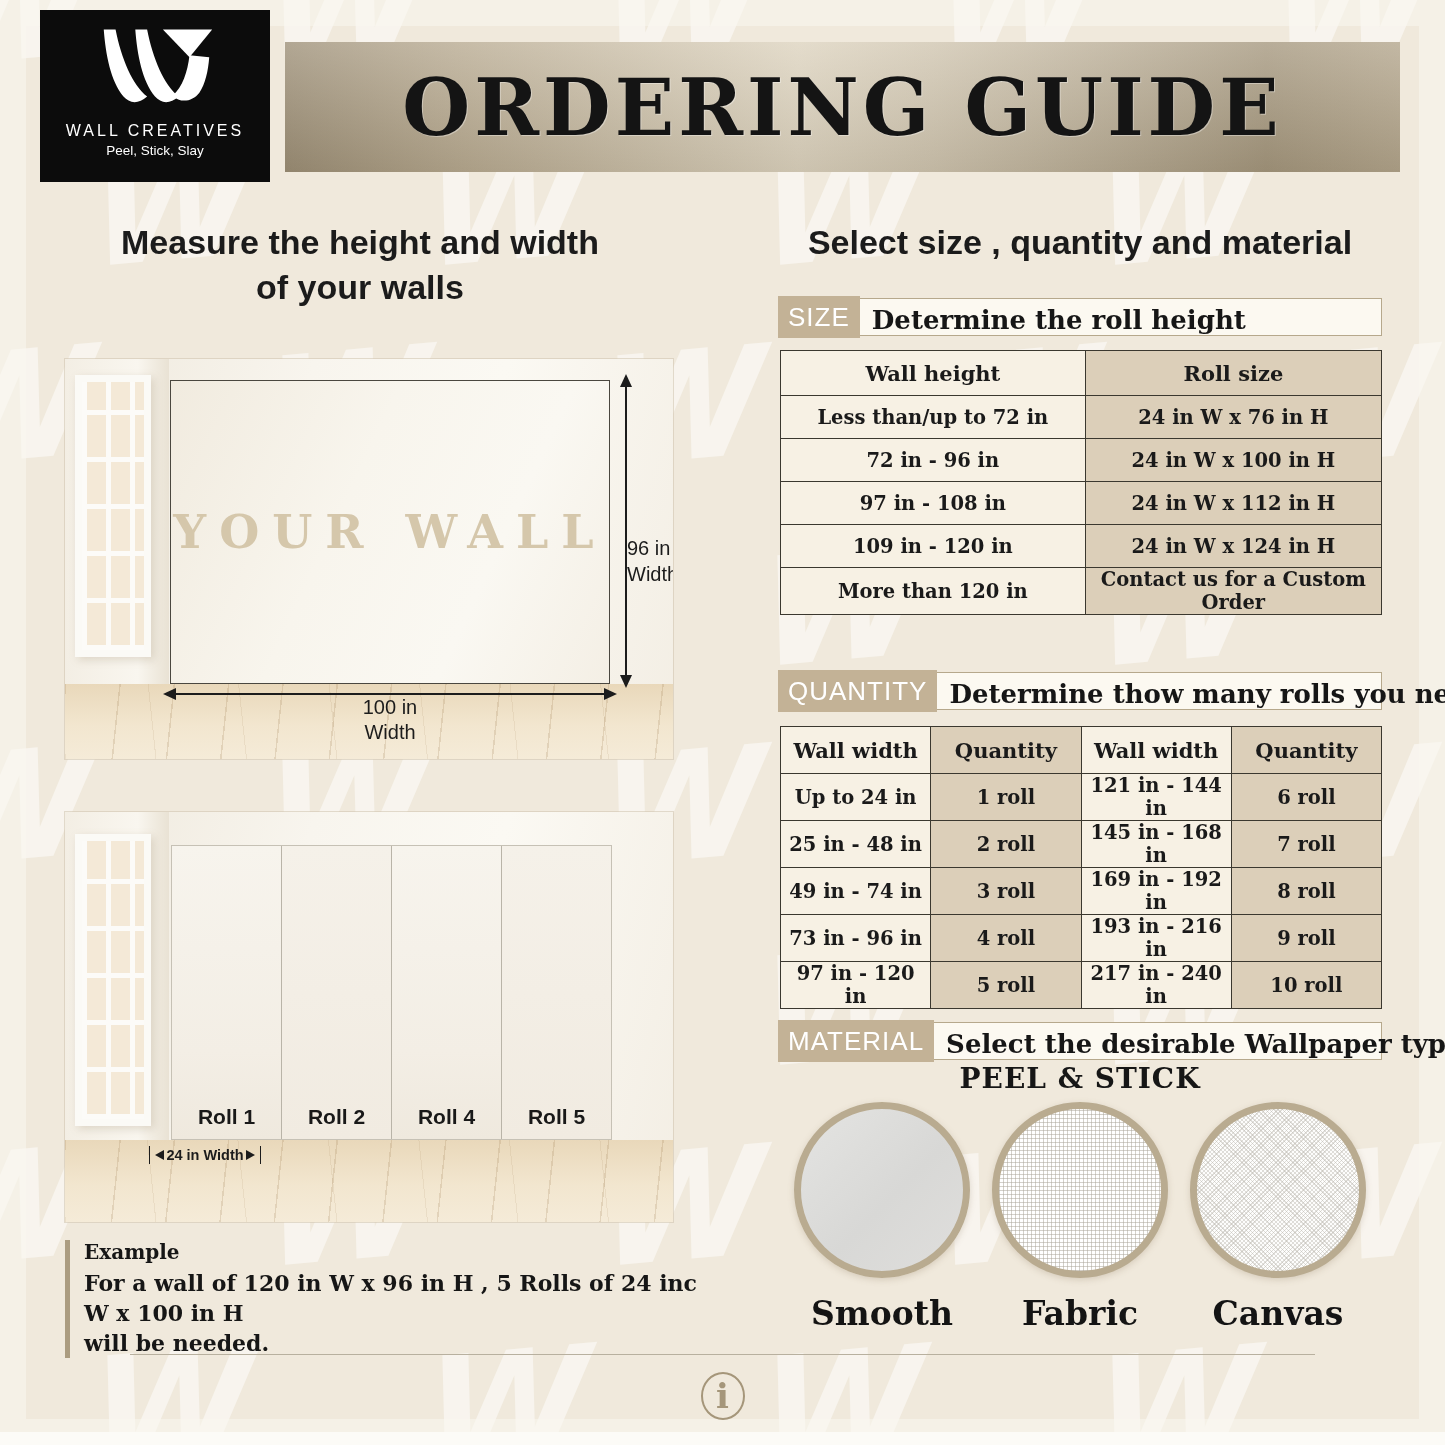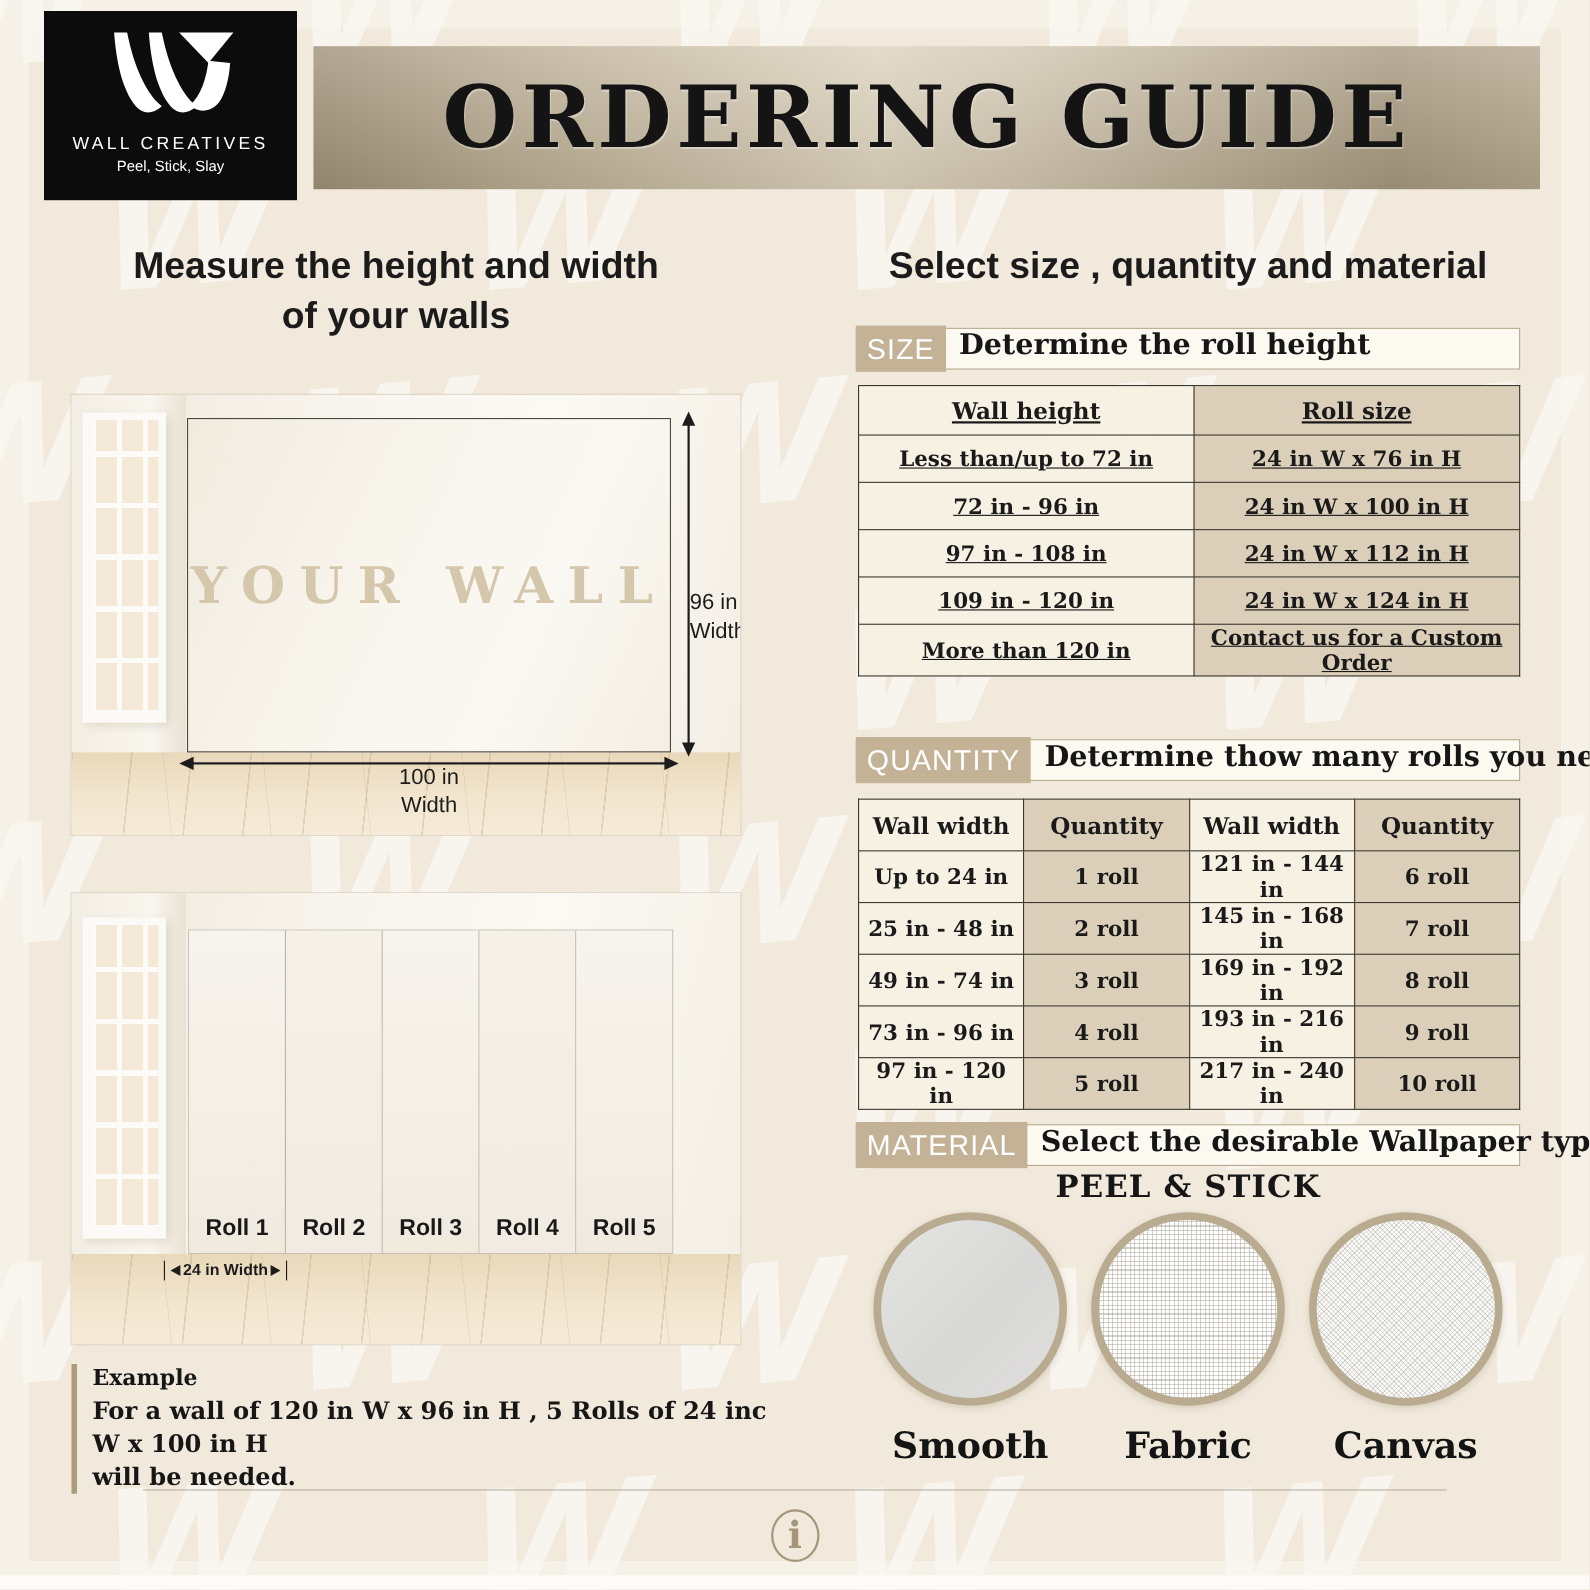--- a/index.html
+++ b/index.html
@@ -86,31 +86,31 @@
   .roll-width::before{content:"";border:5px solid rgba(0,0,0,0);border-right:9px solid #1c1c1c;margin-right:2px;}
   .roll-width::after{content:"";border:5px solid rgba(0,0,0,0);border-left:9px solid #1c1c1c;margin-left:2px;}
 
   
   .example{position:absolute;left:65px;top:1240px;width:650px;border-left:5px solid #ab9c80;padding-left:14px;box-sizing:border-box;}
   .example-title{font:700 20px "DejaVu Serif",serif;margin-bottom:4px;}
   .example-line{font:700 22px "DejaVu Serif",serif;line-height:30px;}
 
   
   .strip{position:absolute;left:778px;width:604px;height:38px;background:#fcf9f1;
-         border:1px solid #b6a88c;box-sizing:border-box;display:flex;align-items:flex-start;overflow:visible;}
+         border:1px solid #b6a88c;box-sizing:border-box;display:flex;align-items:flex-end;overflow:visible;}
   .strip-label{background:#c3b296;color:#fff;font:400 26px "Liberation Sans",sans-serif;
                letter-spacing:1px;height:calc(100% + 6px);margin:-3px 12px -3px -1px;padding:0 10px;
                display:flex;align-items:center;white-space:nowrap;}
   .strip-title{font:700 26px "DejaVu Serif",serif;white-space:nowrap;}
   .size-strip{top:298px;}
   .qty-strip{top:672px;}
   .mat-strip{top:1022px;}
 
   table.tbl{position:absolute;left:780px;width:602px;border-collapse:collapse;table-layout:fixed;}
-  .size-tbl{top:350px;text-decoration:underline;}
+  .size-tbl{top:350px;}
   .qty-tbl{top:726px;}
   .tbl th,.tbl td{border:1.5px solid #3b382f;text-align:center;vertical-align:middle;
                   font-family:"DejaVu Serif",serif;font-weight:700;color:#1a1a1a;padding:0 4px;}
   .tbl th{font-size:21px;}
   .tbl td{font-size:19.5px;}
   .size-tbl th{height:44px;} .size-tbl td{height:42px;}
   .qty-tbl th{height:46px;}  .qty-tbl td{height:44px;}
   .cream{background:#f7f1e4;}
   .tan{background:#dccfb9;}
 
@@ -232,23 +232,20 @@
     <div class="rm-window"></div>
     <div class="rm-floor"></div>
     <div class="panels">
       <div class="panel">
         <div class="panel-label">Roll 1</div>
       </div>
       <div class="panel">
         <div class="panel-label">Roll 2</div>
       </div>
       <div class="panel">
-        <div class="panel-label">Roll 3</div>
-      </div>
-      <div class="panel">
         <div class="panel-label">Roll 4</div>
       </div>
       <div class="panel">
         <div class="panel-label">Roll 5</div>
       </div>
     </div>
     <div class="roll-width">24 in Width</div>
   </div>
 
   <div class="example">

